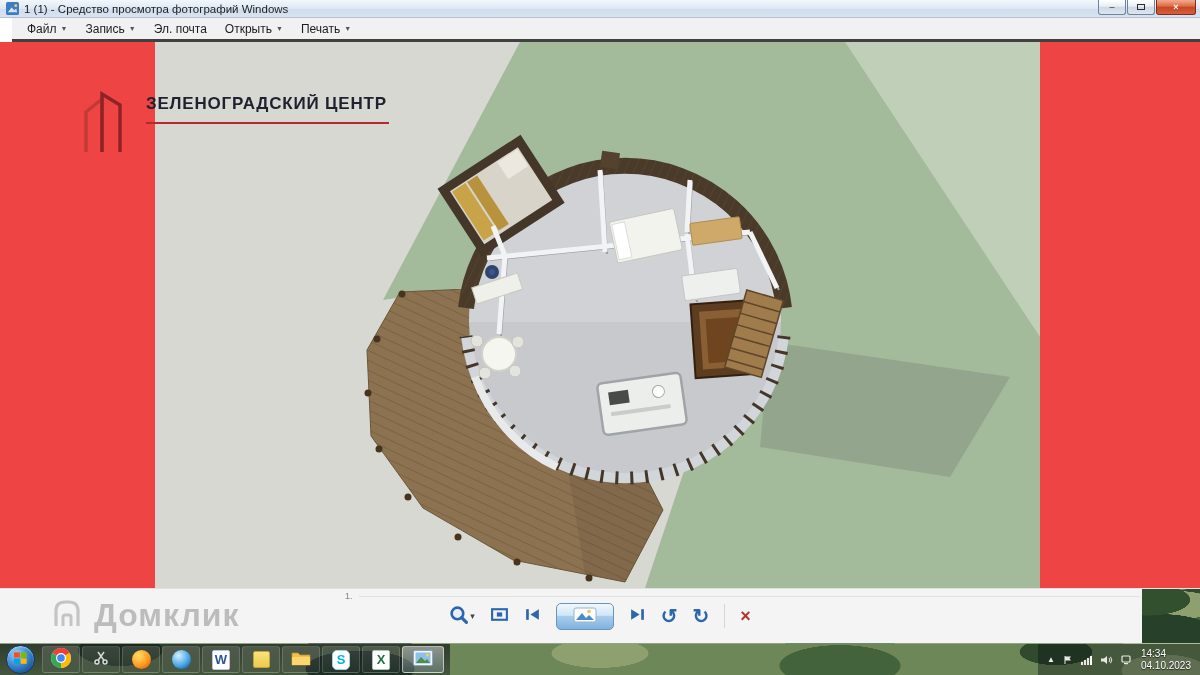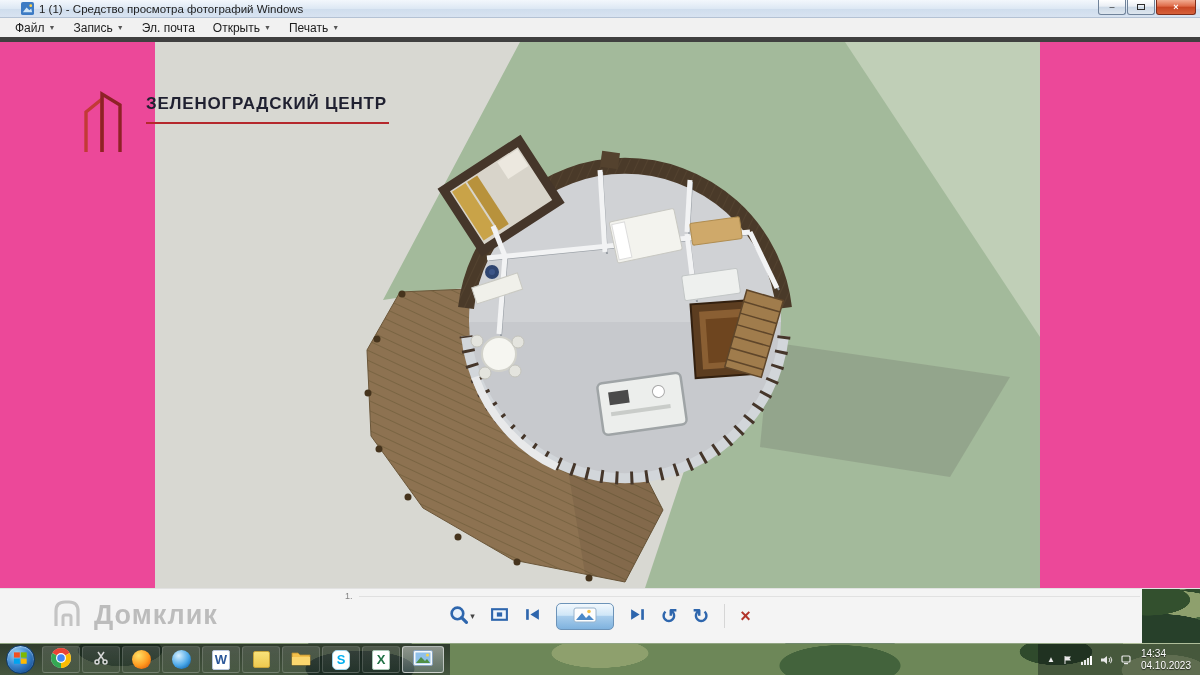--- a/index.html
+++ b/index.html
@@ -1,38 +1,38 @@
 <!DOCTYPE html>
 <html><head>
 <meta charset="utf-8">
 <style>
   * { box-sizing: border-box; margin: 0; padding: 0; }
   html,body { width:1200px; height:675px; overflow:hidden; font-family:"Liberation Sans",sans-serif; }
   .screen { position:relative; width:1200px; height:675px; background:#fff; }
 
   
-  .titlebar { height:18px; display:flex; align-items:center; padding-left:21px; position:relative;
+  .titlebar { height:18px; display:flex; align-items:center; padding-left:6px; position:relative;
     background:linear-gradient(#f3f7fc,#dde8f4 50%,#cfdded 52%,#d8e3f1); border-bottom:1px solid #b4c2d4; }
   .app-icon { width:13px; height:13px; display:inline-flex; }
   .titlebar .title { font-size:11.5px; color:#1c1c1c; margin-left:5px; white-space:nowrap; }
   .win-controls { position:absolute; top:0; right:4px; display:flex; }
   .wc { width:28px; height:15px; margin-left:1px; border:1px solid #70839a; border-top:none; border-radius:0 0 3px 3px;
     background:linear-gradient(#ffffff,#e9eef4 45%,#ccd8e5 50%,#dde6ef); display:flex; align-items:center; justify-content:center;
     font-size:9px; color:#2b2b2b; cursor:default; }
   .wc .max-box { width:8px; height:6px; border:1px solid #2b2b2b; display:block; }
   .wc.close { width:40px; color:#fff; border-color:#7e2d1a;
     background:linear-gradient(#f2ab91,#de6a48 45%,#c74523 50%,#d6613c); font-weight:bold; }
 
   
-  .menubar { height:24px; background:#f1f1f1; border-bottom:5px solid #404040; display:flex; align-items:center; padding-left:6px; }
+  .menubar { height:24px; background:#f1f1f1; border-bottom:3px solid #404040; display:flex; align-items:center; padding-left:6px;margin-left:12px; }
   .menu-item { display:flex; align-items:center; gap:4px; padding:3px 9px; font-size:12px; color:#1c1c1c; }
   .menu-item .dd { font-size:7px; color:#555; }
 
   
-  .content { position:relative; height:546px; background:#ec4899; }
+  .content { position:relative; height:546px; background:#ef4444; }
   .photo { position:absolute; left:155px; top:0; width:885px; height:546px; }
   .logo { position:absolute; left:78px; top:40px; display:flex; gap:14px; align-items:flex-start; }
   .logo-text { padding-top:11px; }
   .logo-line { font-size:17px; font-weight:bold; color:#1f2030; letter-spacing:0.8px; line-height:22px; white-space:nowrap; }
   .logo-underline { height:2px; background:#b5282c; width:243px; margin-top:7px; }
 
   
   .toolbar { position:relative; height:55px; background:#f4f4f4; border-top:1px solid #e2e2e2;
     display:flex; align-items:center; justify-content:center; }
   .controls { display:flex; align-items:center; gap:15px; }
@@ -40,21 +40,21 @@
   .glyph-blue { font-size:20px; color:#2e66ad; font-weight:bold; line-height:20px; }
   .glyph-red { font-size:18px; color:#b3352b; font-weight:bold; line-height:18px; }
   .dd-small { font-size:9px; color:#444; margin-left:2px; }
   .tb-sep { width:1px; height:24px; background:#d6d6d6; }
   .slideshow-btn { width:58px; height:27px; border-radius:5px; border:1px solid #6c93b8;
     background:linear-gradient(#f2f8fd,#cfe6f7 45%,#a8cdec 50%,#7fb2de); display:flex; align-items:center; justify-content:center; }
   .page-artifact { position:absolute; left:345px; top:2px; width:795px; display:flex; align-items:center; gap:6px; opacity:.8; }
   .page-artifact .pa-text { font-size:9px; color:#666; }
   .page-artifact .pa-line { flex:1; height:1px; background:#dcdcdc; }
   .domklik { position:absolute; left:50px; top:7px; display:flex; align-items:center; gap:10px; opacity:.55; }
-  .domklik-text { font-size:27px; color:#8f8f8f; font-weight:bold; letter-spacing:1px; }
+  .domklik-text { font-size:32px; color:#8f8f8f; font-weight:bold; letter-spacing:1px; }
   .desktop-corner { position:absolute; right:0; top:0; width:58px; height:54px; }
 
   
   .camo { background-color:#6d8758;
     background-image:
       radial-gradient(ellipse 70px 26px at 10% 20%, #33502e 0 60%, transparent 61%),
       radial-gradient(ellipse 90px 30px at 30% 80%, #27402a 0 60%, transparent 61%),
       radial-gradient(ellipse 80px 24px at 50% 30%, #8ea06d 0 60%, transparent 61%),
       radial-gradient(ellipse 100px 34px at 70% 70%, #43633c 0 60%, transparent 61%),
       radial-gradient(ellipse 60px 22px at 88% 25%, #2f4a2c 0 60%, transparent 61%),

